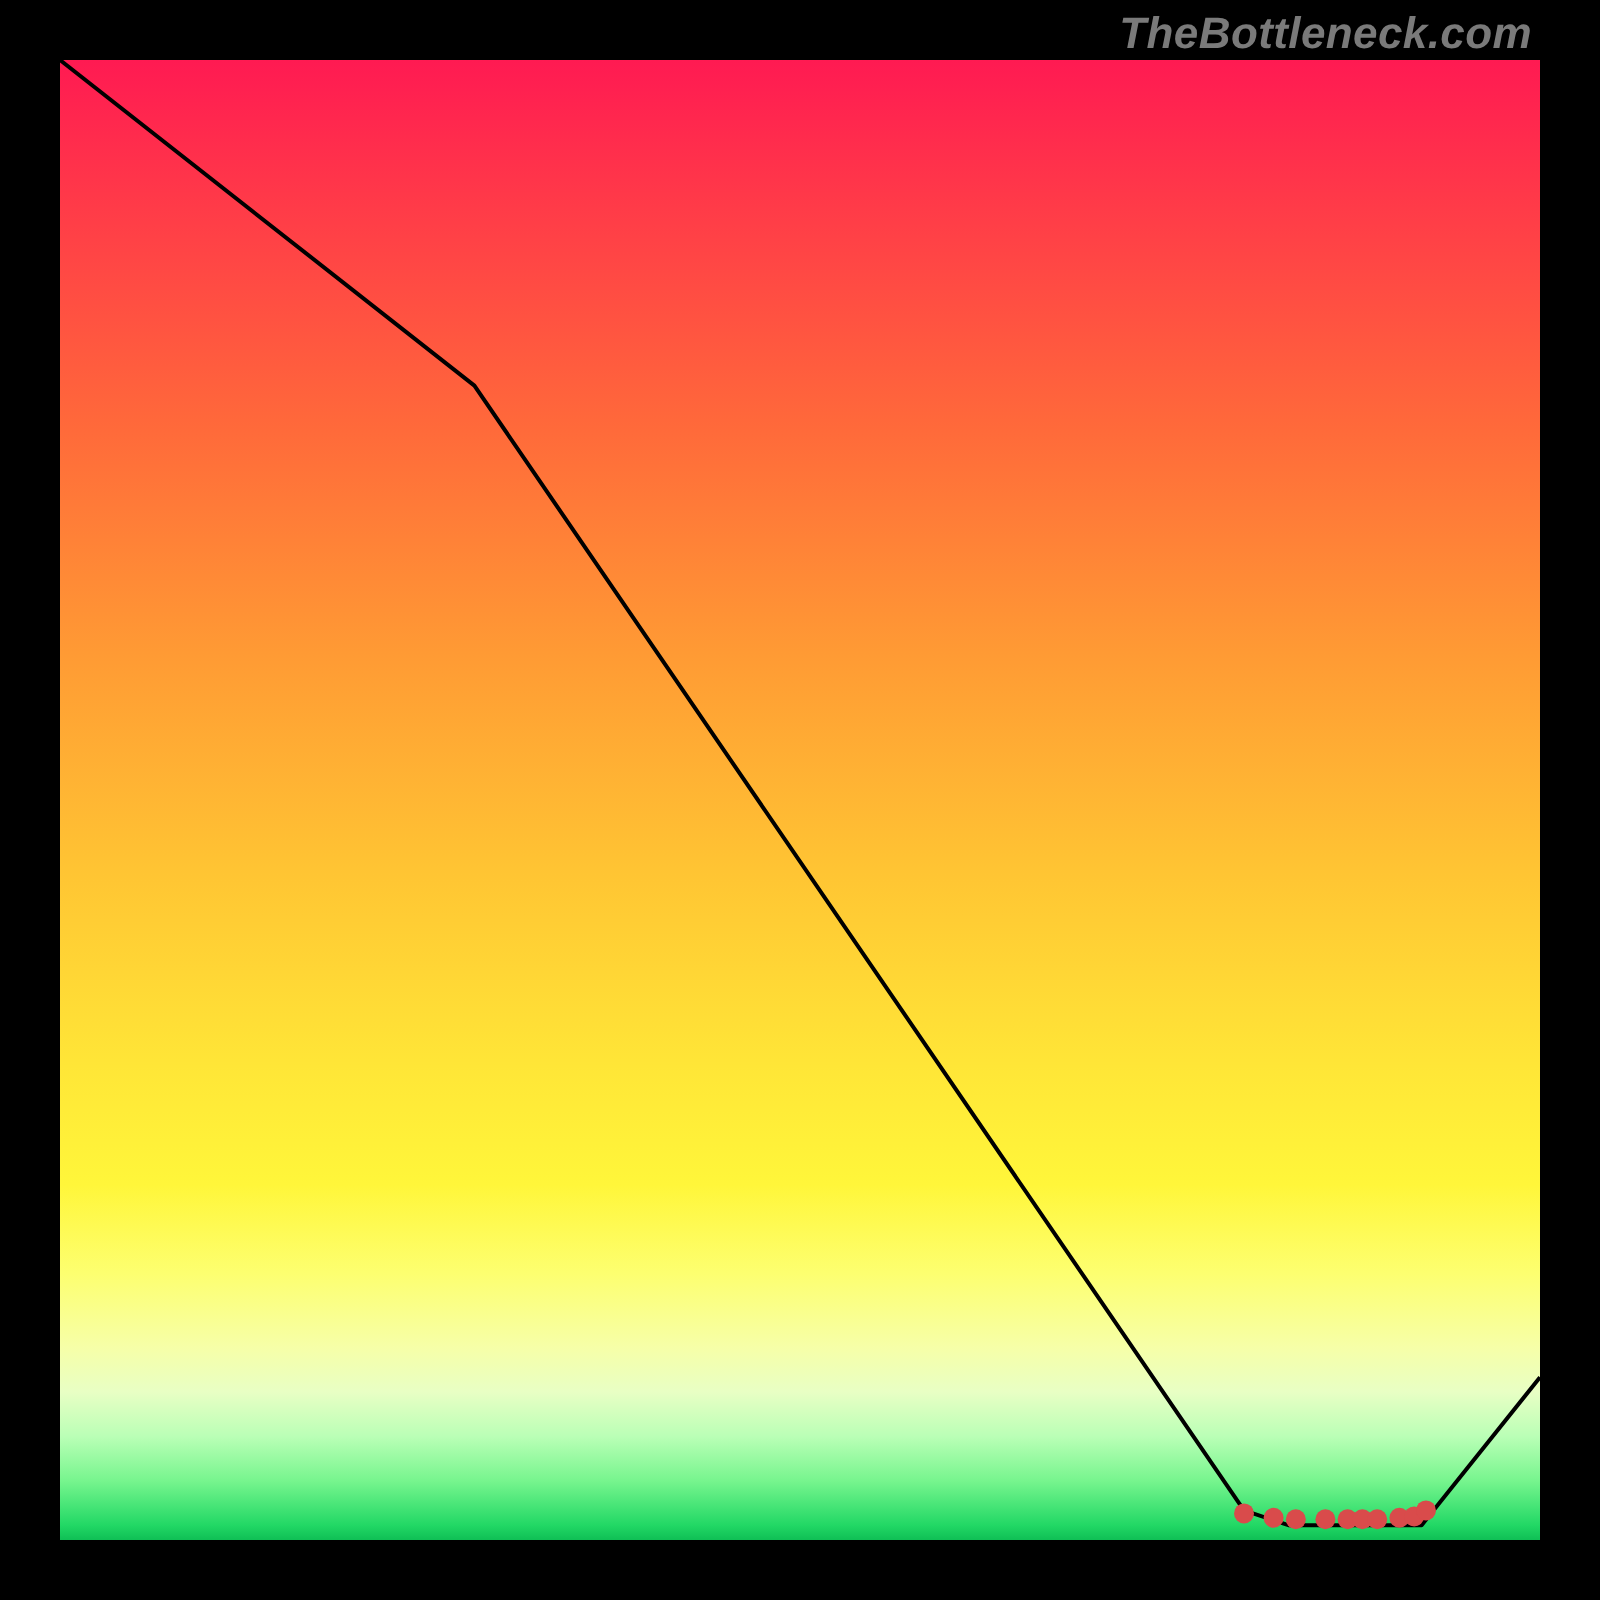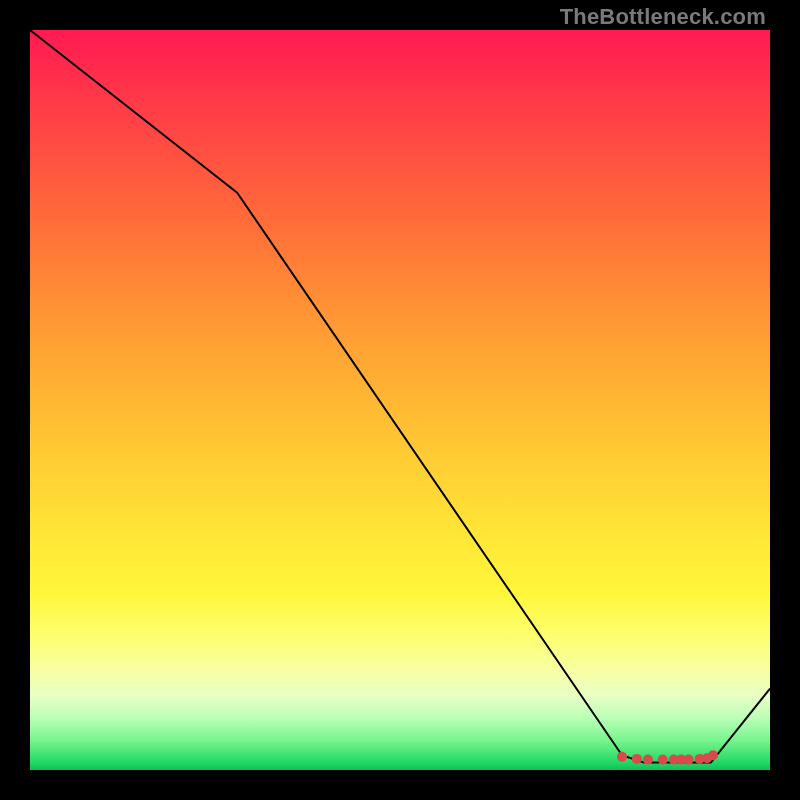--- a/index.html
+++ b/index.html
@@ -9,20 +9,21 @@
     height: 800px;
     background: #000000;
     overflow: hidden;
     font-family: Arial, Helvetica, sans-serif;
   }
   .frame {
     position: relative;
     width: 800px;
     height: 800px;
     background: #000000;
+    font-style: italic;
   }
   .plot-area {
     position: absolute;
     left: 30px;
     top: 30px;
     width: 740px;
     height: 740px;
     
     background: linear-gradient(
       to bottom,

